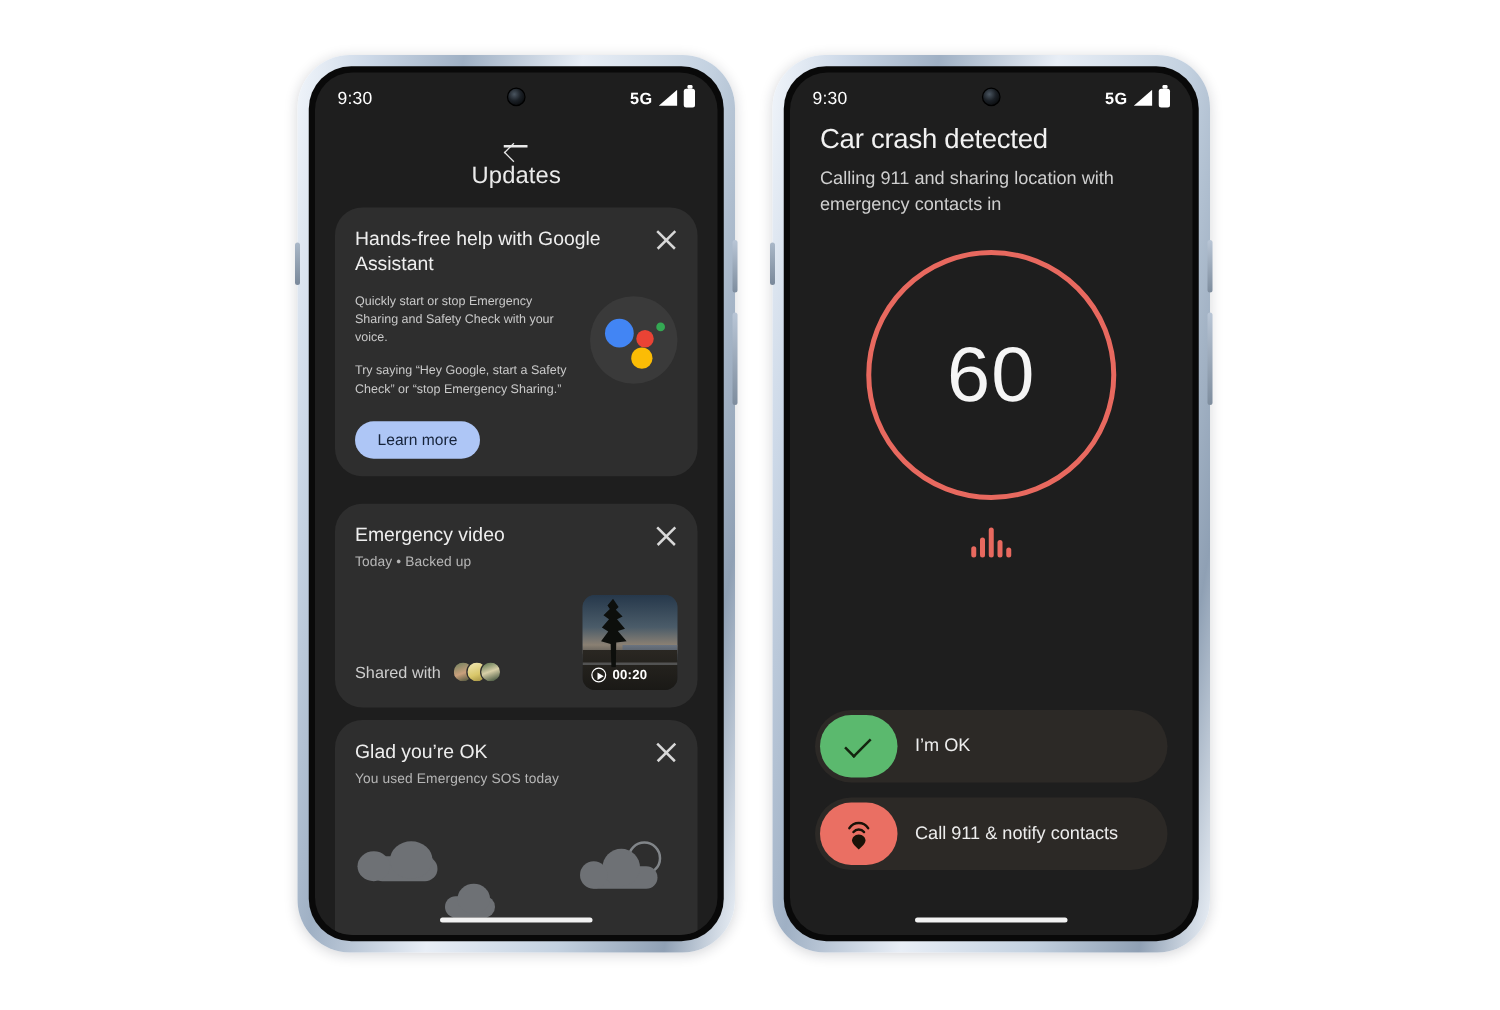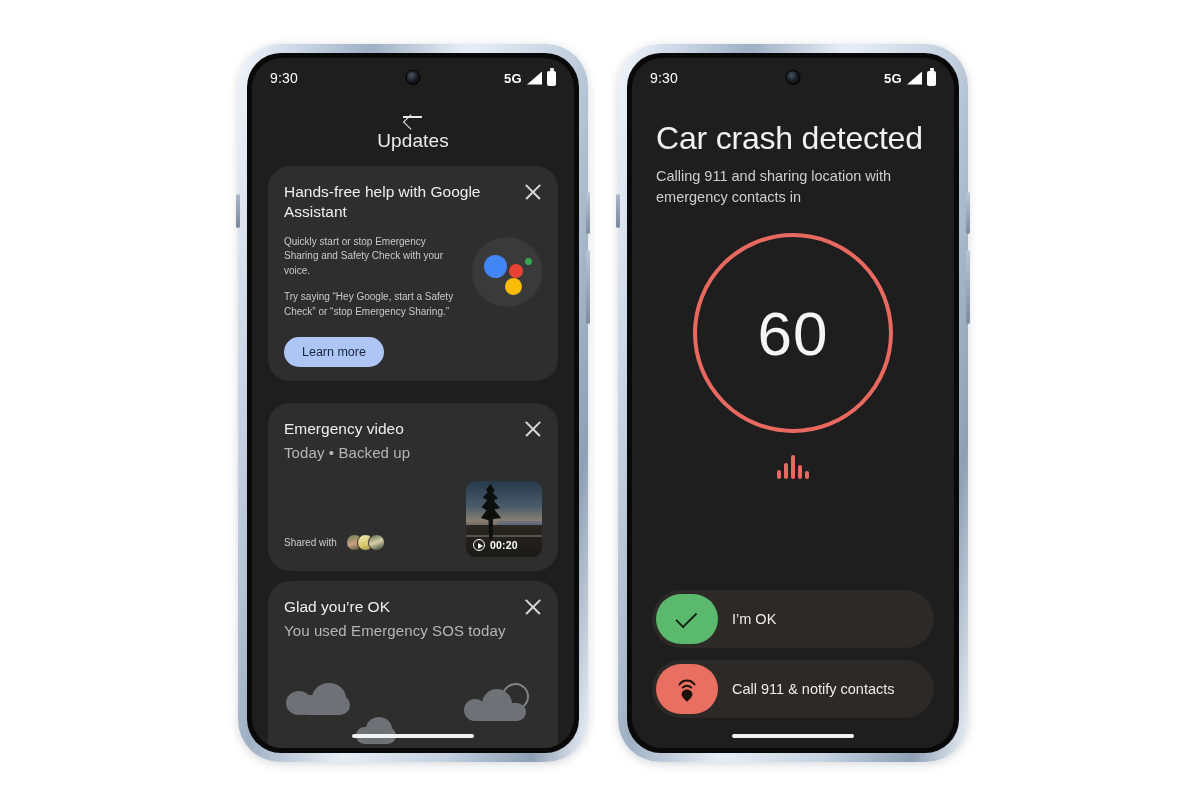--- a/index.html
+++ b/index.html
@@ -100,21 +100,21 @@
 
   .cards { padding: 0 16px; display:flex; flex-direction:column; gap: 10px; }
   .card {
     background: #2e2e2e;
     border-radius: 22px;
     padding: 16px 16px 14px 16px;
     position: relative;
   }
   .card-head { display:flex; align-items:flex-start; justify-content: space-between; gap:8px; }
   .card-title { color:#eeeeee; font-size: 15.5px; line-height: 1.28; font-weight: 400; max-width: 215px; }
-  .card-sub { color:#b6b6b6; font-size: 15px; margin-top: 5px; letter-spacing:.1px; }
+  .card-sub { color:#b6b6b6; font-size: 11px; margin-top: 5px; letter-spacing:.1px; }
   .x-close {
     width: 18px; height: 18px; flex: 0 0 18px; position: relative; cursor:pointer; margin-top:1px;
   }
   .x-close::before, .x-close::after {
     content:""; position:absolute; left:-1px; top:8px; width:20px; height:1.5px; background:#d8d8d8;
   }
   .x-close::before { transform: rotate(45deg); }
   .x-close::after  { transform: rotate(-45deg); }
 
   .assist-body { display:flex; gap: 10px; margin-top: 13px; }
@@ -135,21 +135,21 @@
   .learn-btn {
     background:#aec6f6; color:#16233a;
     border:none; border-radius: 18px;
     padding: 8px 18px; font-size: 12.5px; font-family:inherit; cursor:pointer;
   }
 
   
   .video-card { padding-bottom: 14px; min-height: 128px; margin-top: 12px; }
   .video-body { display:flex; align-items:flex-end; justify-content:space-between; margin-top: 20px; }
   .shared-row { display:flex; align-items:center; gap: 9px; padding-bottom: 6px; }
-  .shared-label { color:#cdcdcd; font-size: 10px; }
+  .shared-label { color:#cdcdcd; font-size: 13px; }
   .avatars { display:flex; }
   .avatar {
     width:17px; height:17px; border-radius:50%;
     border: 1.5px solid #2e2e2e; margin-left:-6px; position:relative; overflow:hidden;
   }
   .avatar:first-child { margin-left:0; }
   .avatar.a1 { background: linear-gradient(160deg,#6d7f5c 0%,#c9a07c 55%,#3c4a33 100%); }
   .avatar.a2 { background: linear-gradient(160deg,#f2e9b8 0%,#d9c76a 60%,#9c8a3c 100%); }
   .avatar.a3 { background: linear-gradient(160deg,#4e6b45 0%,#d8cfa8 48%,#2f4430 100%); }
 
@@ -209,21 +209,21 @@
   .tent-shape {
     position:absolute; left: 12px; bottom: 6px; width: 70px; height: 32px;
   }
   .gesture-bar-screen {
     position:absolute; left:50%; bottom: 10px; transform:translateX(-50%);
     width: 122px; height: 4px; border-radius: 3px; background:#f2f2f2; z-index:9;
   }
 
   
   .crash { position:relative; height: calc(100% - 40px); padding: 0 24px; }
-  .crash-title { color:#f1f1f1; font-size: 32px; font-weight: 400; margin-top: 22px; letter-spacing:-.2px; }
+  .crash-title { color:#f1f1f1; font-size: 22px; font-weight: 400; letter-spacing:-.2px; }
   .crash-sub { color:#cfcfcf; font-size: 14.5px; line-height: 1.42; margin-top: 9px; max-width: 270px; }
 
   .ring-wrap { display:flex; justify-content:center; margin-top: 26px; }
   .ring {
     width: 200px; height: 200px; border-radius: 50%;
     border: 4px solid #e8695f;
     display:flex; align-items:center; justify-content:center;
   }
   .count { color:#f5f5f5; font-size: 62px; font-weight: 300; letter-spacing: 1px; }
 

